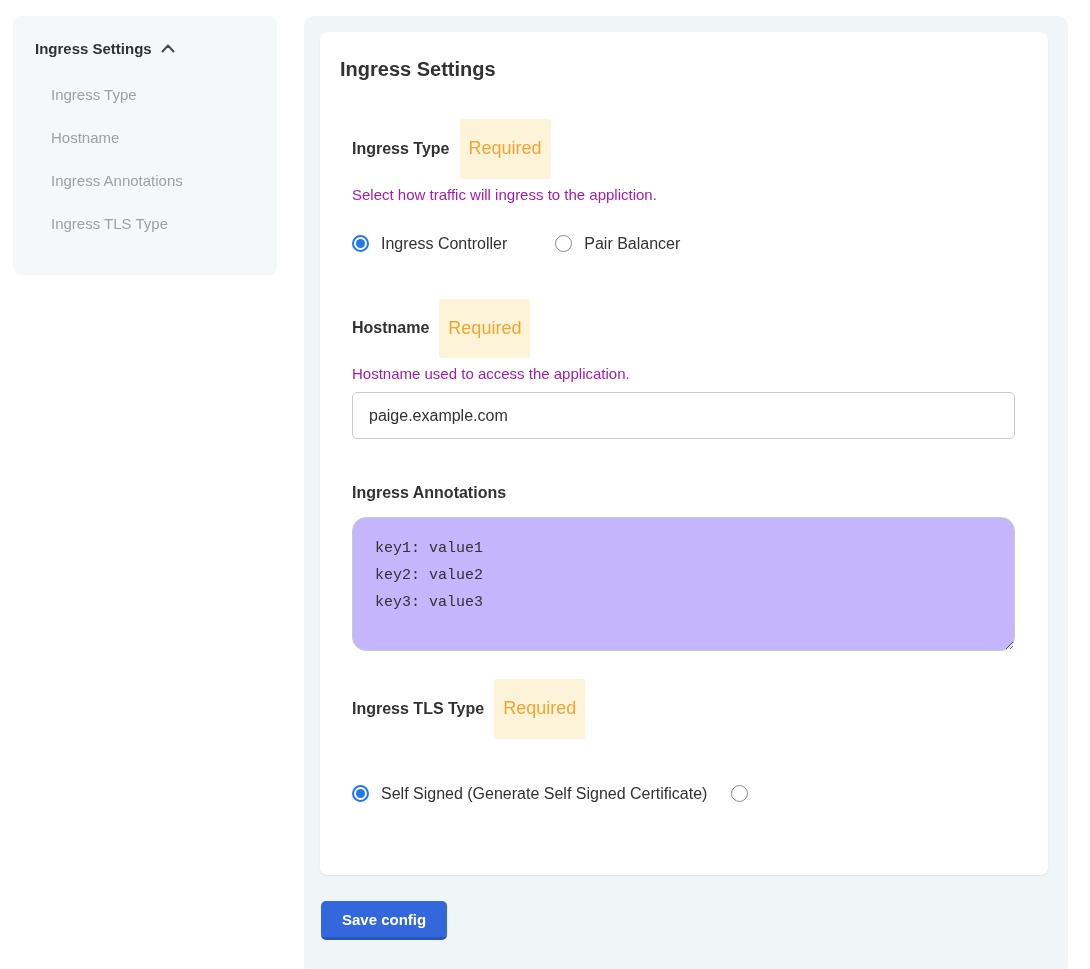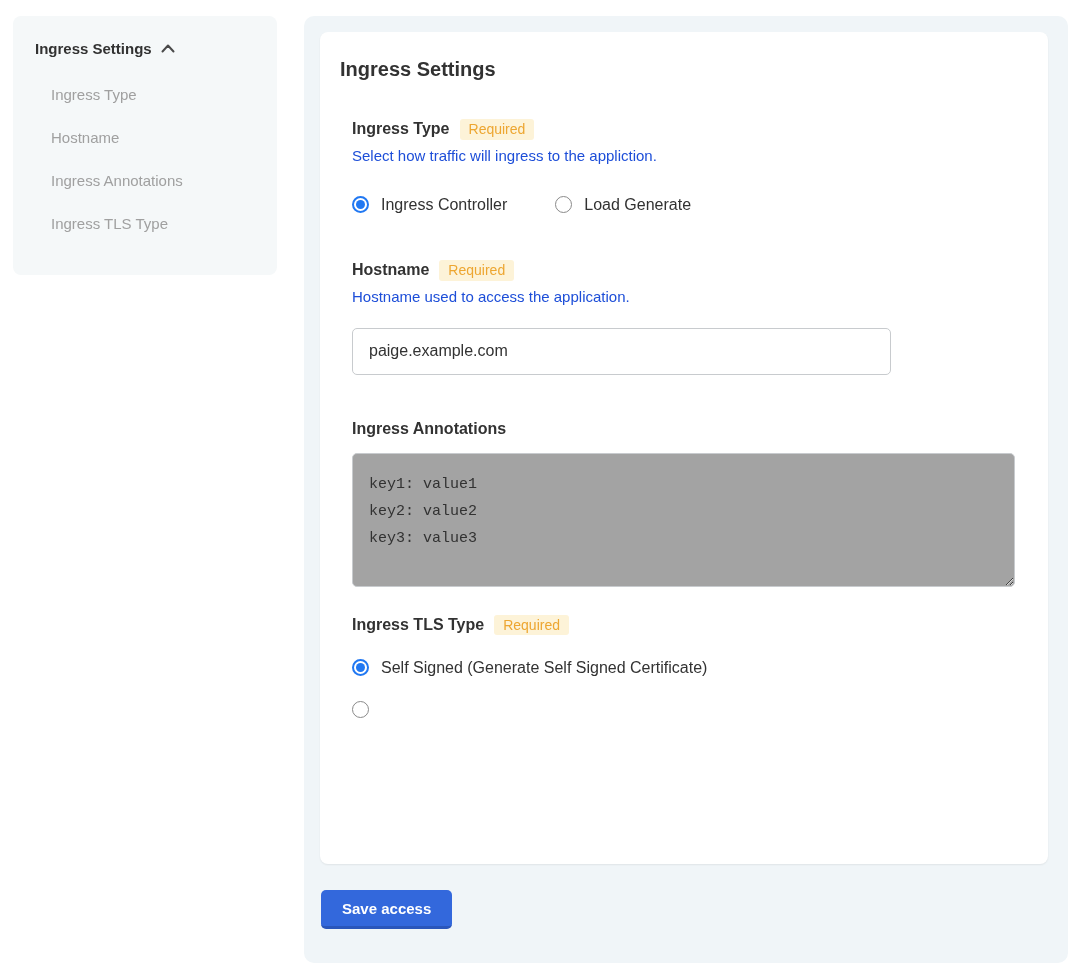--- a/index.html
+++ b/index.html
@@ -59,28 +59,28 @@
     padding: 26px 32px 72px 20px;
     min-height: 832px;
   }
   .card-title { font-size: 20px; font-weight: 700; margin: 0; color: #323232; }
   .card-subtitle { font-size: 15px; color: #9b9b9b; margin-top: 21px; }
 
   .section { margin-left: 12px; }
   .section-head { display: flex; align-items: center; gap: 10px; }
   .section-title { font-size: 16px; font-weight: 700; margin: 0; color: #323232; }
   .required-badge {
-    font-size: 14px;
+    font-size: 18px;
     color: #eda631;
     background: #fdf3d8;
-    padding: 2px 9px;
+    padding: 19px 9px;
     border-radius: 3px;
     line-height: 1.2;
   }
-  .help-text { font-size: 15px; color: #1d4ed8; margin-top: 7px; }
+  .help-text { font-size: 15px; color: #a21caf; margin-top: 7px; }
 
   .sec-ingress-type { margin-top: 38px; }
   .radio-row { display: flex; align-items: center; gap: 48px; margin-top: 32px; }
   .radio-option { display: flex; align-items: flex-start; gap: 12px; cursor: pointer; }
   .radio-option .option-label { font-size: 16px; color: #323232; }
   .radio-circle {
     width: 17px; height: 17px;
     border-radius: 50%;
     border: 1px solid #8a8a8a;
     background: #fff;
@@ -92,22 +92,22 @@
   .radio-circle.selected::after {
     content: '';
     position: absolute;
     inset: 2px;
     border-radius: 50%;
     background: #2178f2;
   }
 
   .sec-hostname { margin-top: 46px; }
   .text-input {
-    margin-top: 23px;
-    width: 539px;
+    margin-top: 10px;
+    width: 663px;
     height: 47px;
     border: 1px solid #c8cbce;
     border-radius: 5px;
     padding: 8px 16px;
     font-size: 16px;
     color: #323232;
     font-family: "Liberation Sans", sans-serif;
     outline: none;
     background: #fff;
     display: block;
@@ -115,34 +115,34 @@
   .default-line { margin-top: 16px; font-size: 15px; }
   .default-label { color: #9b9b9b; }
   .default-value { color: #1d3a5f; font-weight: 700; }
 
   .sec-annotations { margin-top: 45px; }
   .textarea-input {
     margin-top: 15px;
     width: 663px;
     height: 134px;
     border: 1px solid #c8cbce;
-    border-radius: 5px;
-    padding: 17px 16px;
+    border-radius: 14px;
+    padding: 17px 22px;
     font-family: "Liberation Mono", monospace;
     font-size: 15px;
     line-height: 27px;
     color: #323232;
     resize: both;
     outline: none;
-    background: #a3a3a3;
+    background: #c4b5fd;
     display: block;
   }
 
   .sec-tls { margin-top: 28px; }
-  .radio-stack { margin-top: 24px; display: flex; flex-direction: column; gap: 24px; }
+  .radio-stack { margin-top: 46px; display: flex; gap: 24px; }
 
   .save-button {
     margin: 26px 0 0 1px;
     background: #3368dc;
     color: #ffffff;
     font-family: "Liberation Sans", sans-serif;
     font-size: 15px;
     font-weight: 700;
     border: 0;
     border-bottom: 3px solid #2a56bb;
@@ -184,21 +184,21 @@
           <span class="required-badge">Required</span>
         </div>
         <div class="help-text">Select how traffic will ingress to the appliction.</div>
         <div class="radio-row">
           <label class="radio-option">
             <span class="radio-circle selected"></span>
             <span class="option-label">Ingress Controller</span>
           </label>
           <label class="radio-option">
             <span class="radio-circle"></span>
-            <span class="option-label">Load Generate</span>
+            <span class="option-label">Pair Balancer</span>
           </label>
         </div>
       </div>
 
       <div class="section sec-hostname">
         <div class="section-head">
           <h3 class="section-title">Hostname</h3>
           <span class="required-badge">Required</span>
         </div>
         <div class="help-text">Hostname used to access the application.</div>
@@ -225,16 +225,16 @@
             <span class="option-label">Self Signed (Generate Self Signed Certificate)</span>
           </label>
           <label class="radio-option">
             <span class="radio-circle"></span>
           </label>
         </div>
       </div>
 
     </div>
 
-    <button class="save-button">Save access</button>
+    <button class="save-button">Save config</button>
   </div>
 
 </div>
 
 </body></html>

